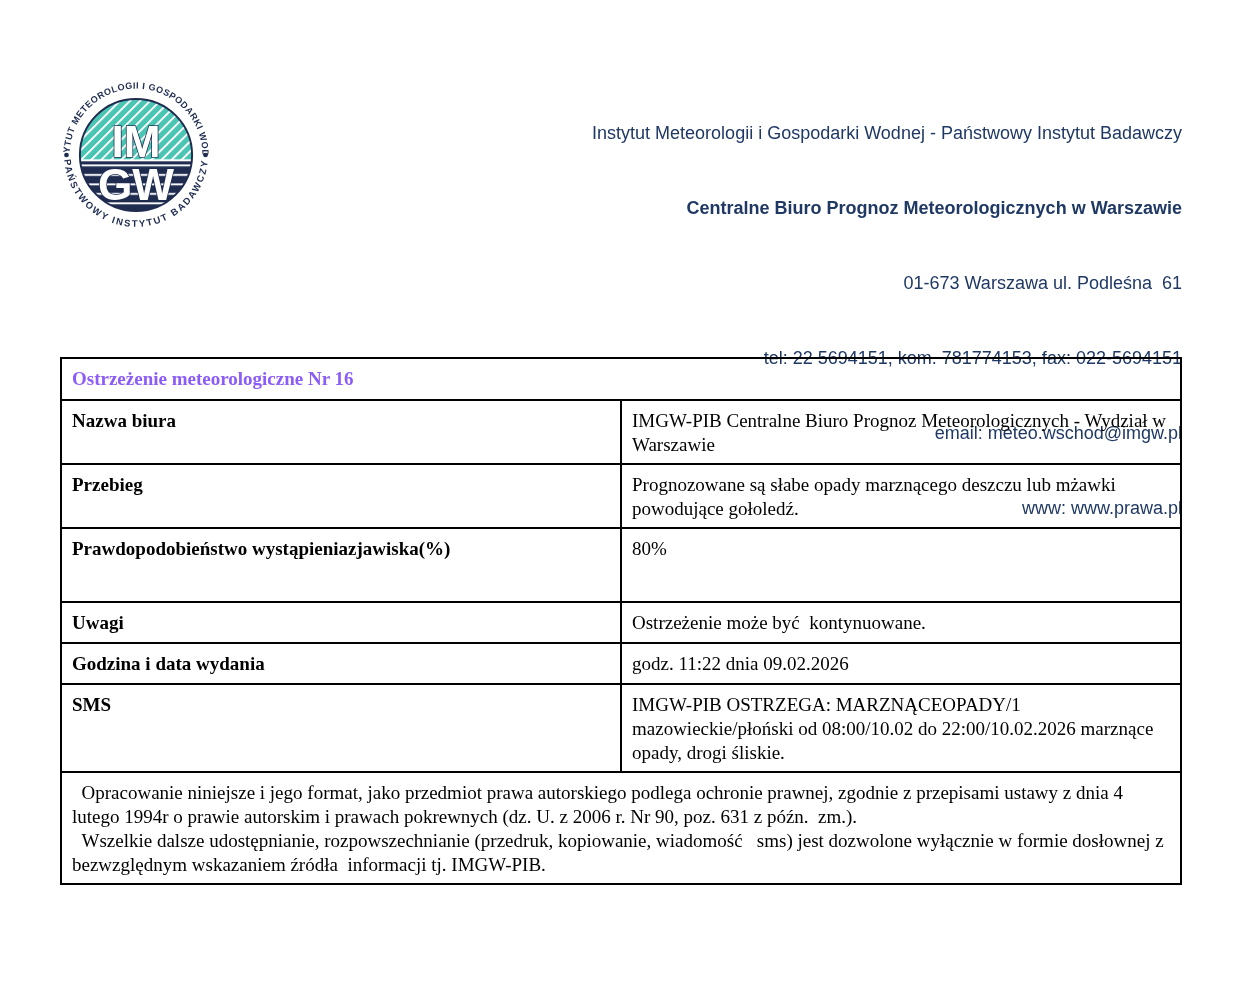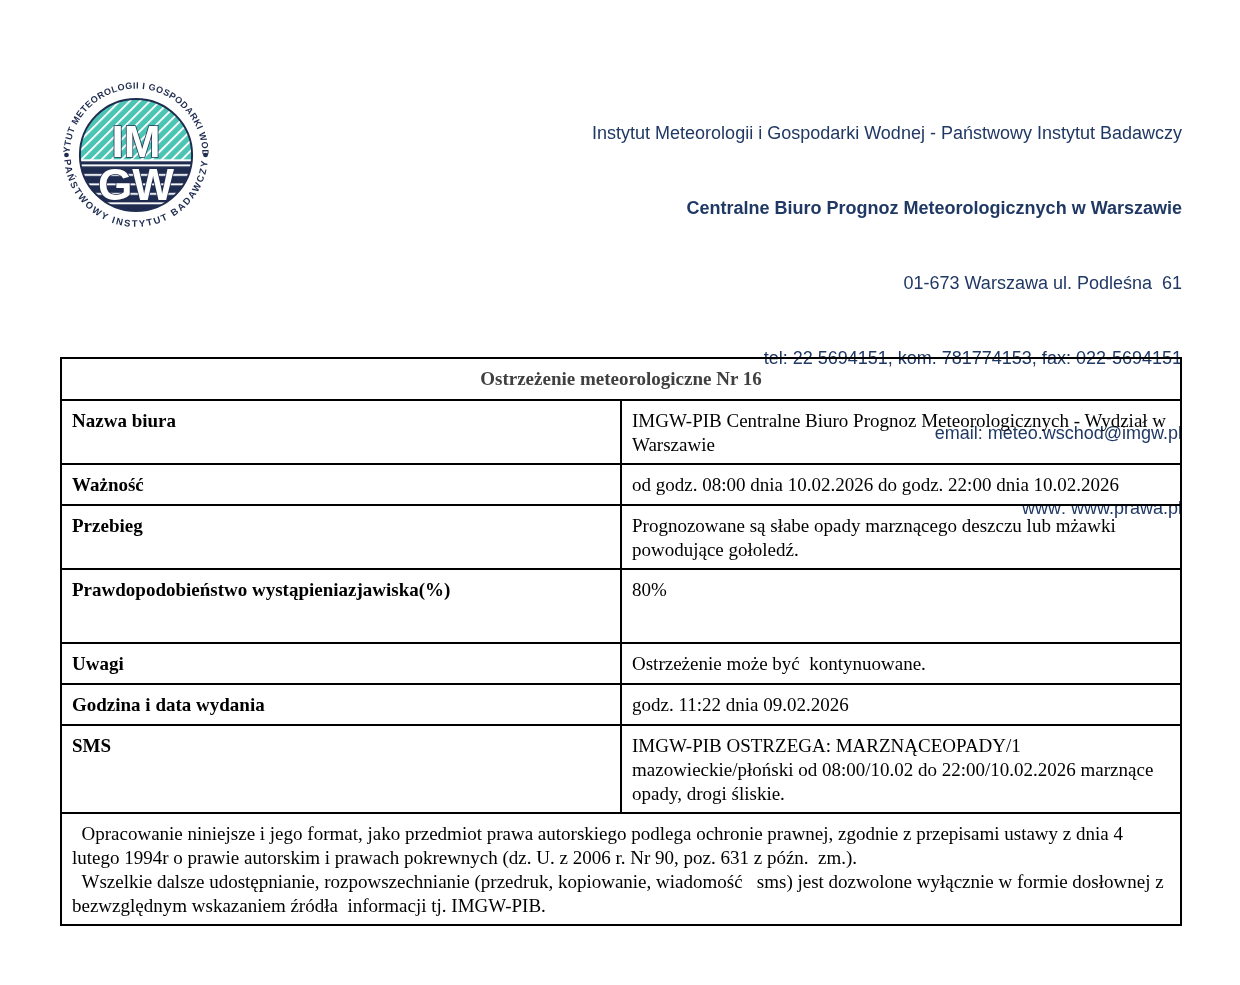--- a/index.html
+++ b/index.html
@@ -21,22 +21,22 @@
   
   table.warning {
     position:absolute; left:60px; top:357px; width:1122px;
     border-collapse:collapse; table-layout:fixed;
   }
   table.warning td {
     border:2px solid #000; vertical-align:top;
     font-size:19px; line-height:24px; padding:8px 10px 6px 10px;
   }
   td.title-cell {
-    text-align:center; vertical-align:middle; height:42px;
-    font-weight:bold; font-size:23px; color:#404040; padding:4px;
+    vertical-align:middle; height:42px;
+    font-weight:bold; font-size:23px; color:#8b5cf6; padding:4px;
   }
   td.label-cell { width:295px; font-weight:bold; padding-left:8px; }
   td.value-cell { white-space:pre-wrap; }
   tr.std td { height:41px; }
   tr.tall-prob td { height:74px; }
   tr.tall-sms td { height:66px; }
   td.footer-cell { padding:4px 12px 6px 8px; font-size:19px; line-height:26px; }
   .footer-par { white-space:pre-wrap; }
   .b { font-weight:bold; }
 </style>
@@ -90,24 +90,20 @@
 <table class="warning">
   <tbody>
       <tr>
     <td colspan="2" class="title-cell">Ostrzeżenie meteorologiczne Nr 16</td>
   </tr>
   <tr class="std">
     <td class="label-cell">Nazwa biura</td>
     <td class="value-cell">IMGW-PIB Centralne Biuro Prognoz Meteorologicznych - Wydział w Warszawie</td>
   </tr>
   <tr class="std">
-    <td class="label-cell">Ważność</td>
-    <td class="value-cell">od godz. 08:00 dnia 10.02.2026 do godz. 22:00 dnia 10.02.2026</td>
-  </tr>
-  <tr class="std">
     <td class="label-cell">Przebieg</td>
     <td class="value-cell">Prognozowane są słabe opady marznącego deszczu lub mżawki powodujące gołoledź.</td>
   </tr>
   <tr class="tall-prob">
     <td class="label-cell">Prawdopodobieństwo wystąpieniazjawiska(%)</td>
     <td class="value-cell">80%</td>
   </tr>
   <tr class="std">
     <td class="label-cell">Uwagi</td>
     <td class="value-cell">Ostrzeżenie może być  kontynuowane.</td>

